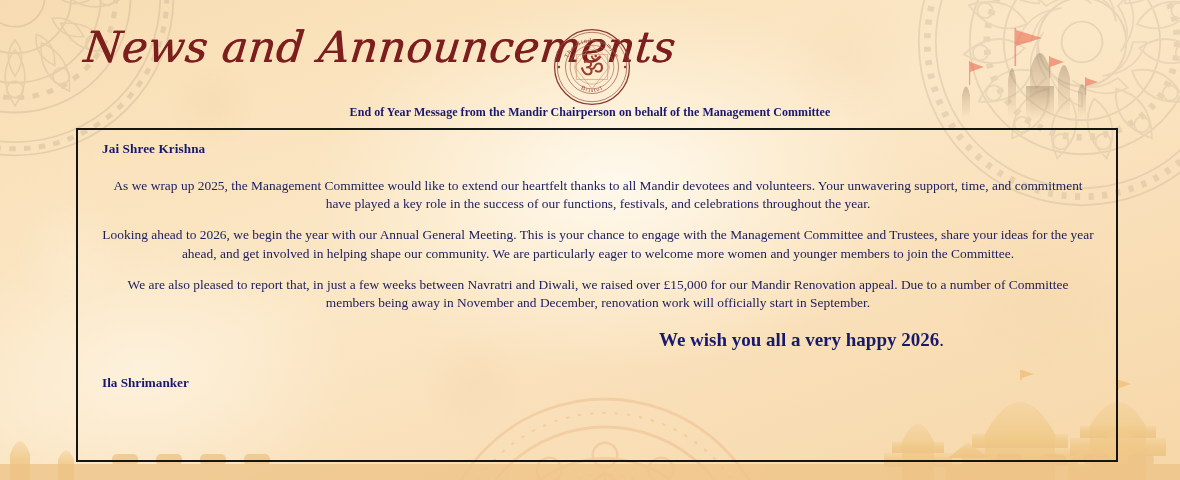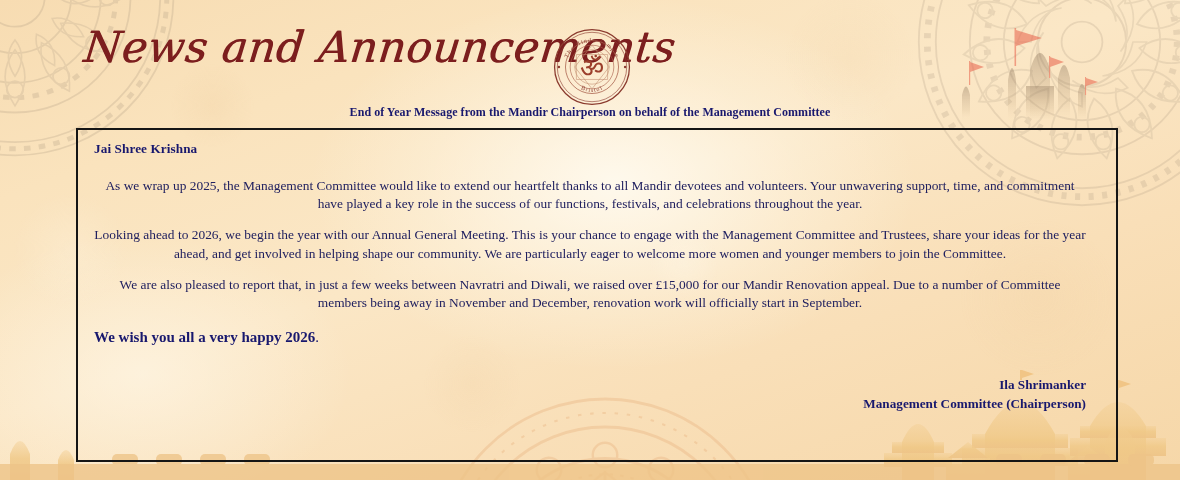--- a/index.html
+++ b/index.html
@@ -112,21 +112,21 @@
   #content-box {
     position: absolute;
     left: 76px; top: 128px;
     width: 1042px; height: 334px;
     border: 2px solid #151515;
     background: transparent;
   }
 
   #content-inner {
     position: absolute;
-    left: 16px; top: 11px;
+    left: 24px; top: 11px;
     width: 992px;
   }
 
   .salutation {
     font-weight: bold;
     font-size: 13.2px;
     color: #18186e;
     letter-spacing: .1px;
     margin-bottom: 20px;
   }
@@ -135,36 +135,35 @@
     font-size: 13.4px;
     line-height: 18.2px;
     color: #20205f;
     margin-bottom: 13px;
     text-align: center;
     letter-spacing: .02px;
   }
   .body-para:last-of-type { margin-bottom: 0; }
 
   #wish-line {
-    text-align: left;
-    font-size: 15px;
+    text-align: right;
+    font-size: 19px;
     color: #18186e;
     margin-top: 17px;
     margin-bottom: 4px;
     padding-right: 150px;
   }
   #wish-line b { font-weight: bold; }
 
   #signature {
-    margin-top: 29px;
+    margin-top: 22px;
     font-weight: bold;
     font-size: 13.2px;
     line-height: 19px;
     color: #18186e;
-    text-align: right;
   }
 </style>
 </head>
 <body>
 
 <div id="page">
 
   <div id="paper-texture"></div>
 
   <svg class="mandala" id="mandala-top-left" viewBox="0 0 200 200">
@@ -416,19 +415,18 @@
       <div class="salutation">Jai Shree Krishna</div>
 
       <p class="body-para">As we wrap up 2025, the Management Committee would like to extend our heartfelt thanks to all Mandir devotees and volunteers. Your unwavering support, time, and commitment have played a key role in the success of our functions, festivals, and celebrations throughout the year.</p>
       <p class="body-para">Looking ahead to 2026, we begin the year with our Annual General Meeting. This is your chance to engage with the Management Committee and Trustees, share your ideas for the year ahead, and get involved in helping shape our community. We are particularly eager to welcome more women and younger members to join the Committee.</p>
       <p class="body-para">We are also pleased to report that, in just a few weeks between Navratri and Diwali, we raised over £15,000 for our Mandir Renovation appeal. Due to a number of Committee members being away in November and December, renovation work will officially start in September.</p>
 
       <p id="wish-line"><b>We wish you all a very happy 2026</b><span>.</span></p>
 
       <div id="signature">
         <div>Ila Shrimanker</div>
-        <div>Management Committee (Chairperson)</div>
       </div>
 
     </div>
   </div>
 
 </div>
 
 </body></html>

